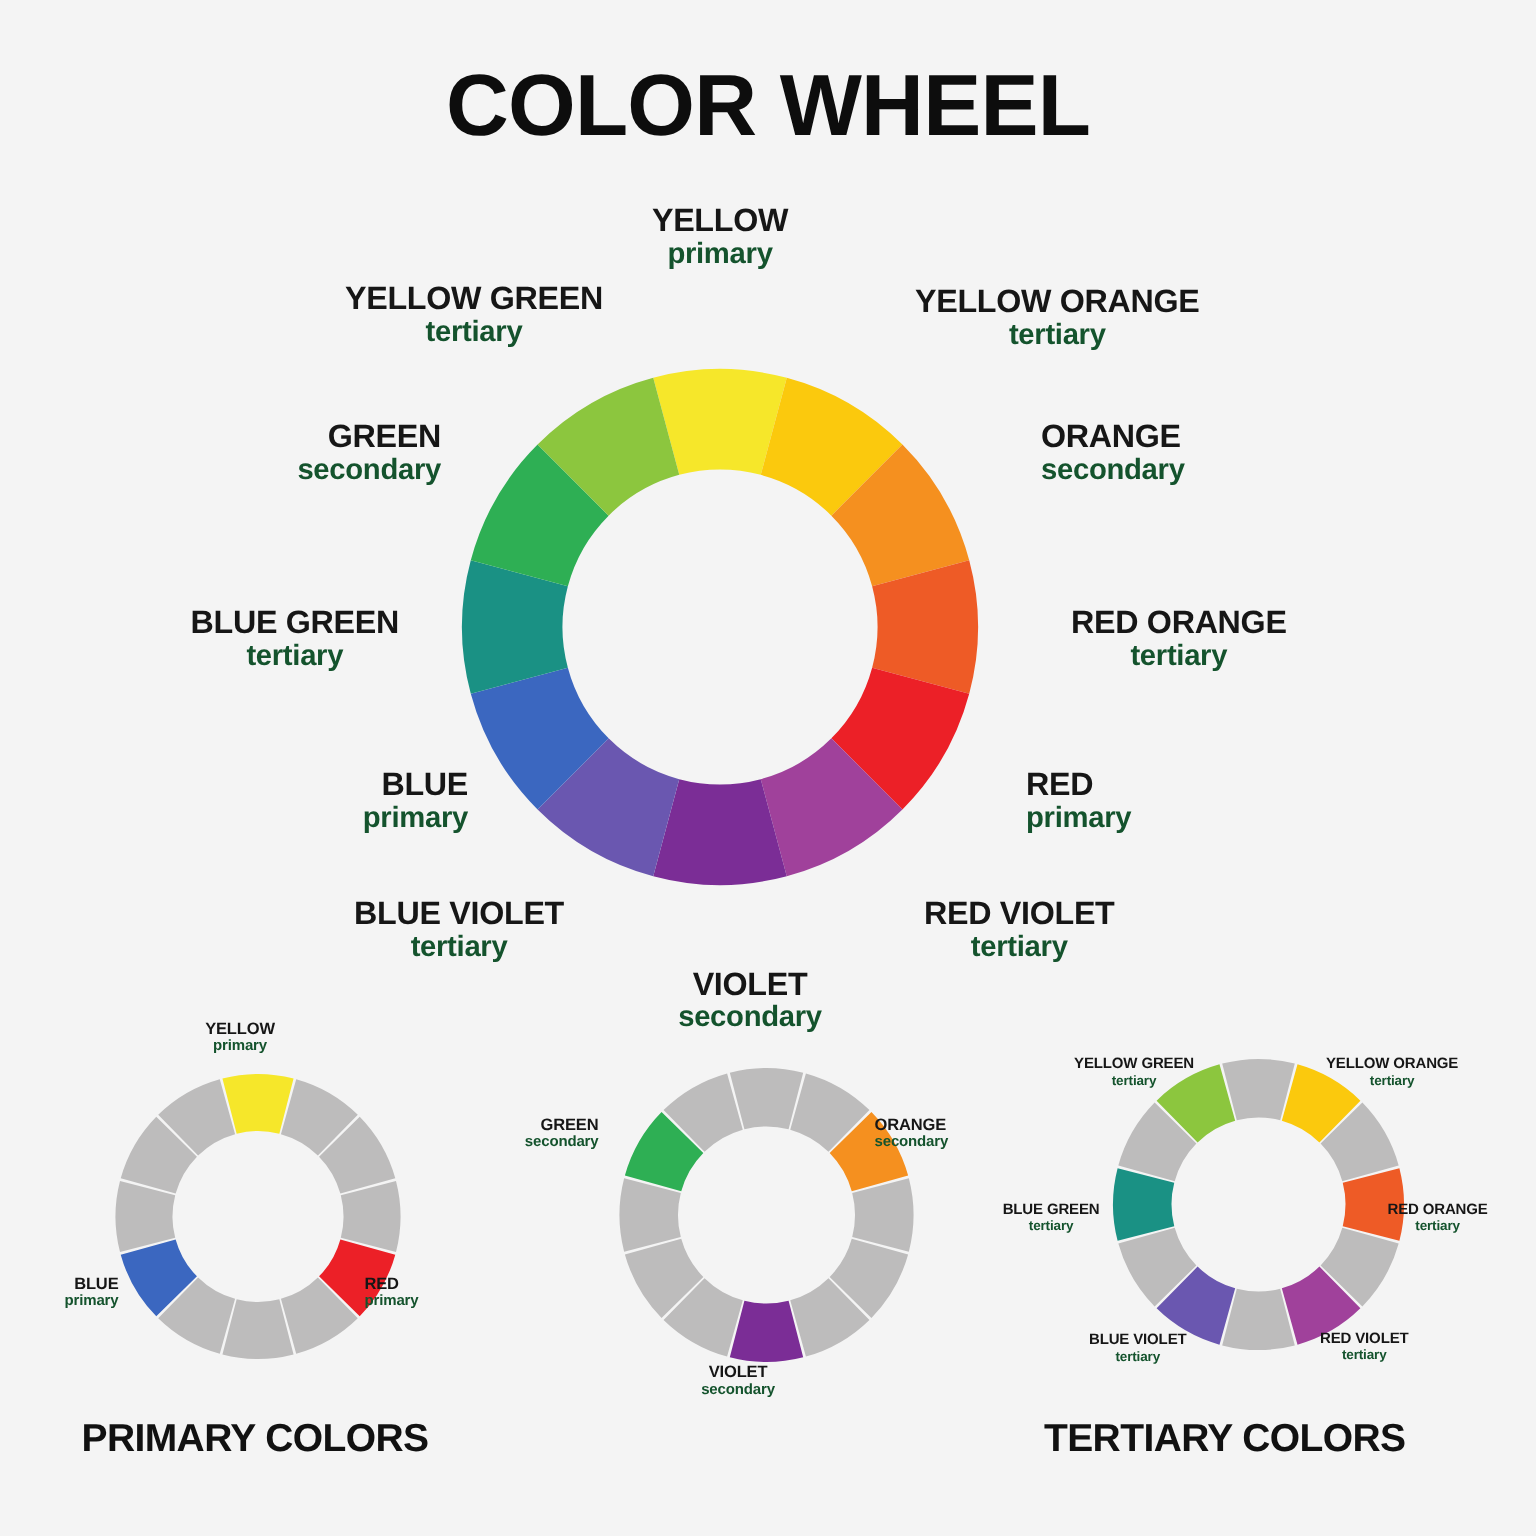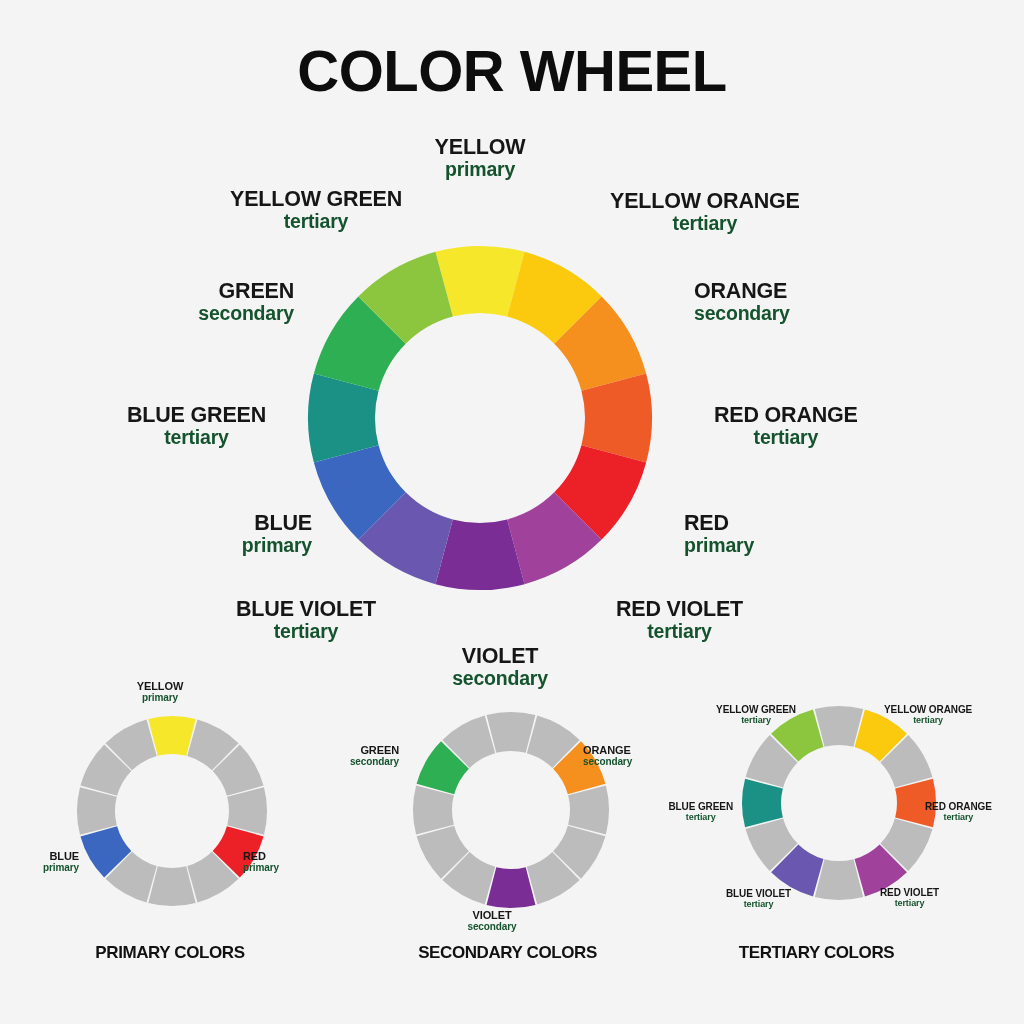--- a/index.html
+++ b/index.html
@@ -40,21 +40,21 @@
   .lbl.small.l{text-align:right;}
   .lbl.small.r{text-align:left;}
 
   .lbl.tiny .name{font-size:10px;letter-spacing:-0.1px;}
   .lbl.tiny .kind{font-size:9px;letter-spacing:-0.1px;}
   .lbl.tiny.l{text-align:right;}
   .lbl.tiny.r{text-align:left;}
 
   .caption{
     position:absolute;text-align:center;
-    font-size:17px;font-weight:bold;color:#111;
+    font-size:26px;font-weight:bold;color:#111;
     letter-spacing:-0.4px;white-space:nowrap;
   }
 </style>
 </head>
 <body>
 
 <div id="stage">
 
   <div class="title">COLOR WHEEL</div>
 
@@ -186,21 +186,20 @@
     <span class="kind">secondary</span>
   </div>
   <div class="lbl small c" style="left:492px;top:910px;transform:translateX(-50%);">
     <span class="name">VIOLET</span>
     <span class="kind">secondary</span>
   </div>
   <div class="lbl small l" style="left:399px;top:745px;transform:translateX(-100%);">
     <span class="name">GREEN</span>
     <span class="kind">secondary</span>
   </div>
-  <div class="caption" style="left:335px;top:943px;width:345px;">SECONDARY COLORS</div>
 
   <div class="wheel-wrap" style="left:742px;top:706px;width:194px;height:194px;">
     <svg id="tertiary-wheel-svg" viewBox="0 0 194 194" width="194" height="194">
         <path d="M 72.79510105932239 3.068520360469236 A 97 97 0 0 1 121.20489894067762 3.068520360469236 L 111.47303235628146 40.83478537017748 A 58 58 0 0 0 82.52696764371855 40.83478537017748 Z" fill="#bdbcbc"></path>
         <path d="M 123.00368244110354 3.550502946766784 A 97 97 0 0 1 164.92779719842724 27.755401887444393 L 137.61662100524515 55.59601349970902 A 58 58 0 0 0 112.54859362457736 41.12298114342756 Z" fill="#fbc90d"></path>
         <path d="M 166.2445981125556 29.072202801572757 A 97 97 0 0 1 190.44949705323322 70.99631755889648 L 152.87701885657245 81.45140637542264 A 58 58 0 0 0 138.40398650029098 56.38337899475484 Z" fill="#bdbcbc"></path>
         <path d="M 190.93147963953078 72.79510105932239 A 97 97 0 0 1 190.93147963953078 121.20489894067761 L 153.16521462982251 111.47303235628145 A 58 58 0 0 0 153.16521462982251 82.52696764371855 Z" fill="#ee5b26"></path>
         <path d="M 190.44949705323322 123.00368244110352 A 97 97 0 0 1 166.24459811255562 164.92779719842724 L 138.40398650029098 137.61662100524515 A 58 58 0 0 0 152.87701885657245 112.54859362457736 Z" fill="#bdbcbc"></path>
         <path d="M 164.92779719842724 166.24459811255562 A 97 97 0 0 1 123.00368244110356 190.44949705323322 L 112.54859362457738 152.87701885657242 A 58 58 0 0 0 137.61662100524515 138.40398650029098 Z" fill="#a0419b"></path>
         <path d="M 121.2048989406776 190.93147963953078 A 97 97 0 0 1 72.7951010593224 190.93147963953078 L 82.52696764371856 153.16521462982251 A 58 58 0 0 0 111.47303235628145 153.16521462982251 Z" fill="#bdbcbc"></path>

